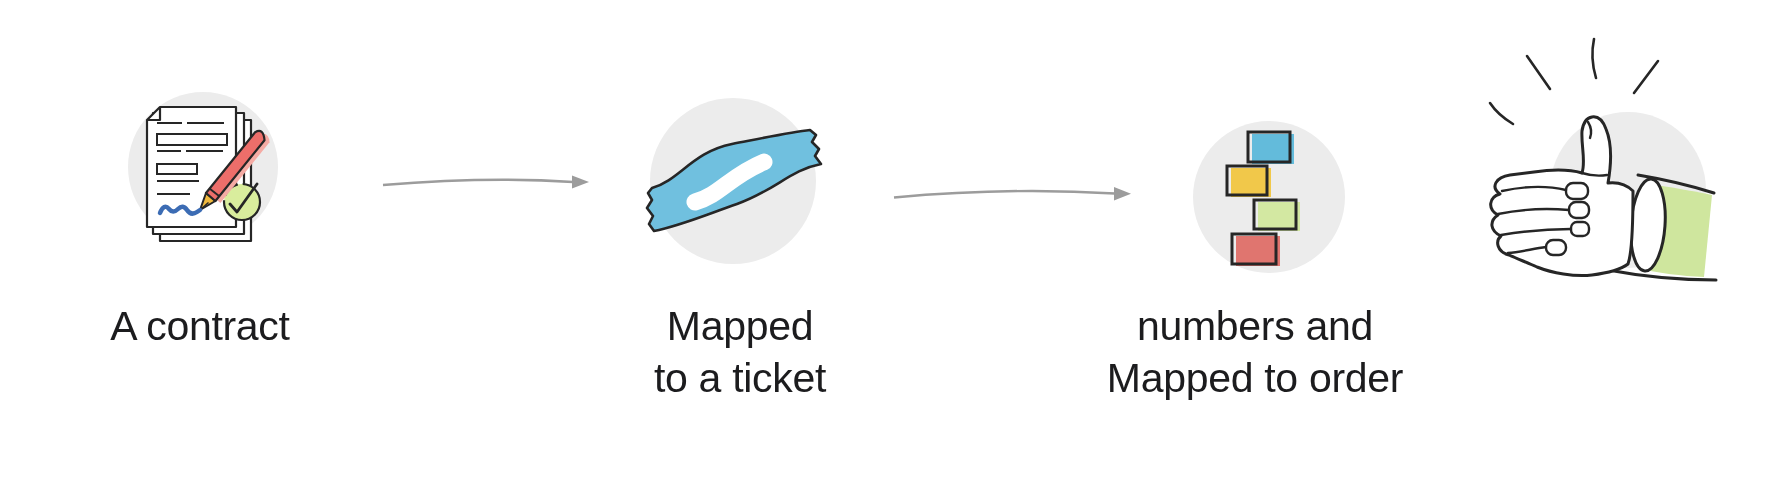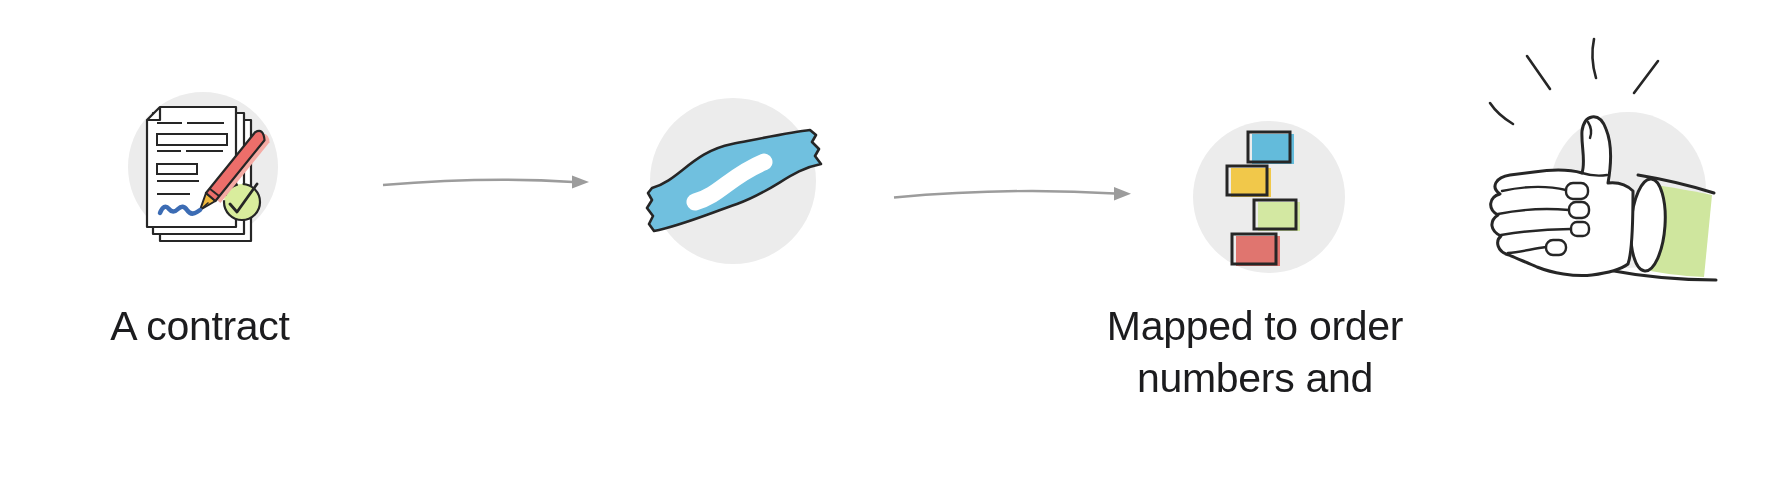--- a/index.html
+++ b/index.html
@@ -126,20 +126,22 @@
       <path d="M148,97 Q153,105 150,113"></path>
       <path d="M142,148 Q155,152 167,150"></path>
     </g>
   </svg>
 
   <div class="label" style="left:0px">
     <div>A contract</div>
   </div>
 
   <div class="label" style="left:540px">
+    <div>Mapped</div>
+    <div>to a ticket</div>
   </div>
 
   <div class="label" style="left:1055px">
+    <div>numbers and</div>
     <div>Mapped to order</div>
-    <div>numbers and</div>
   </div>
 
 </div>
 
 </body></html>

